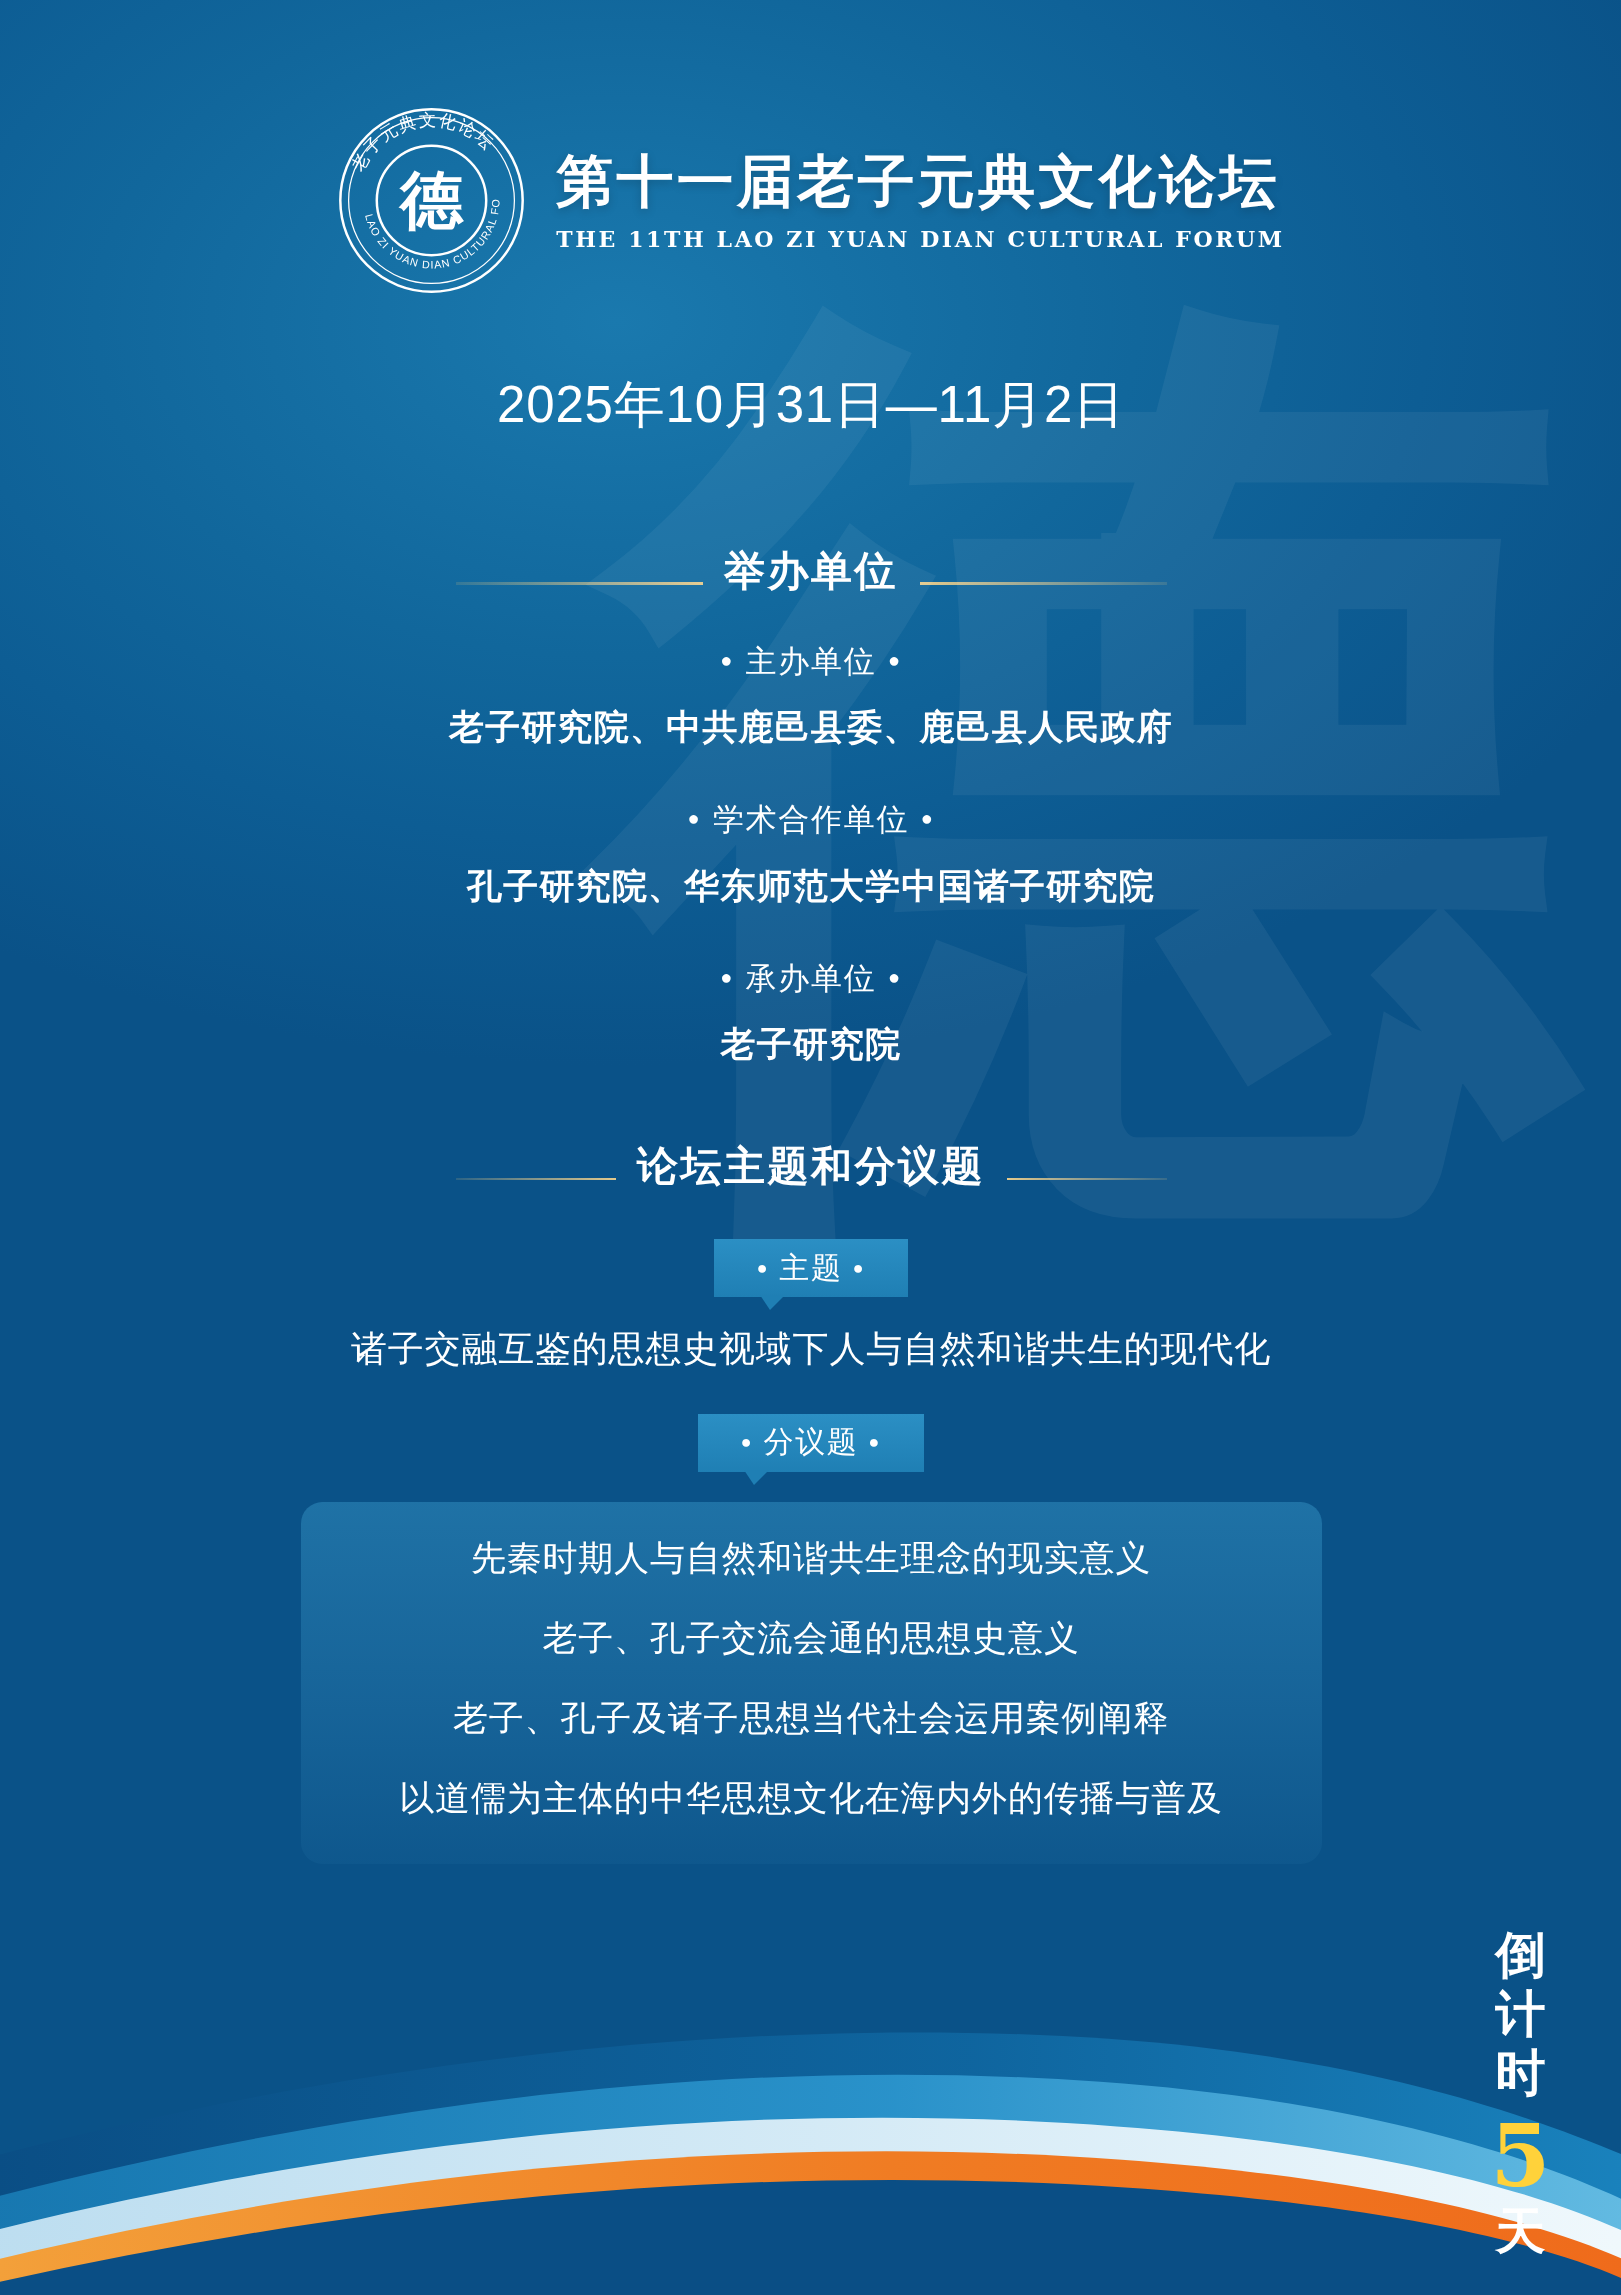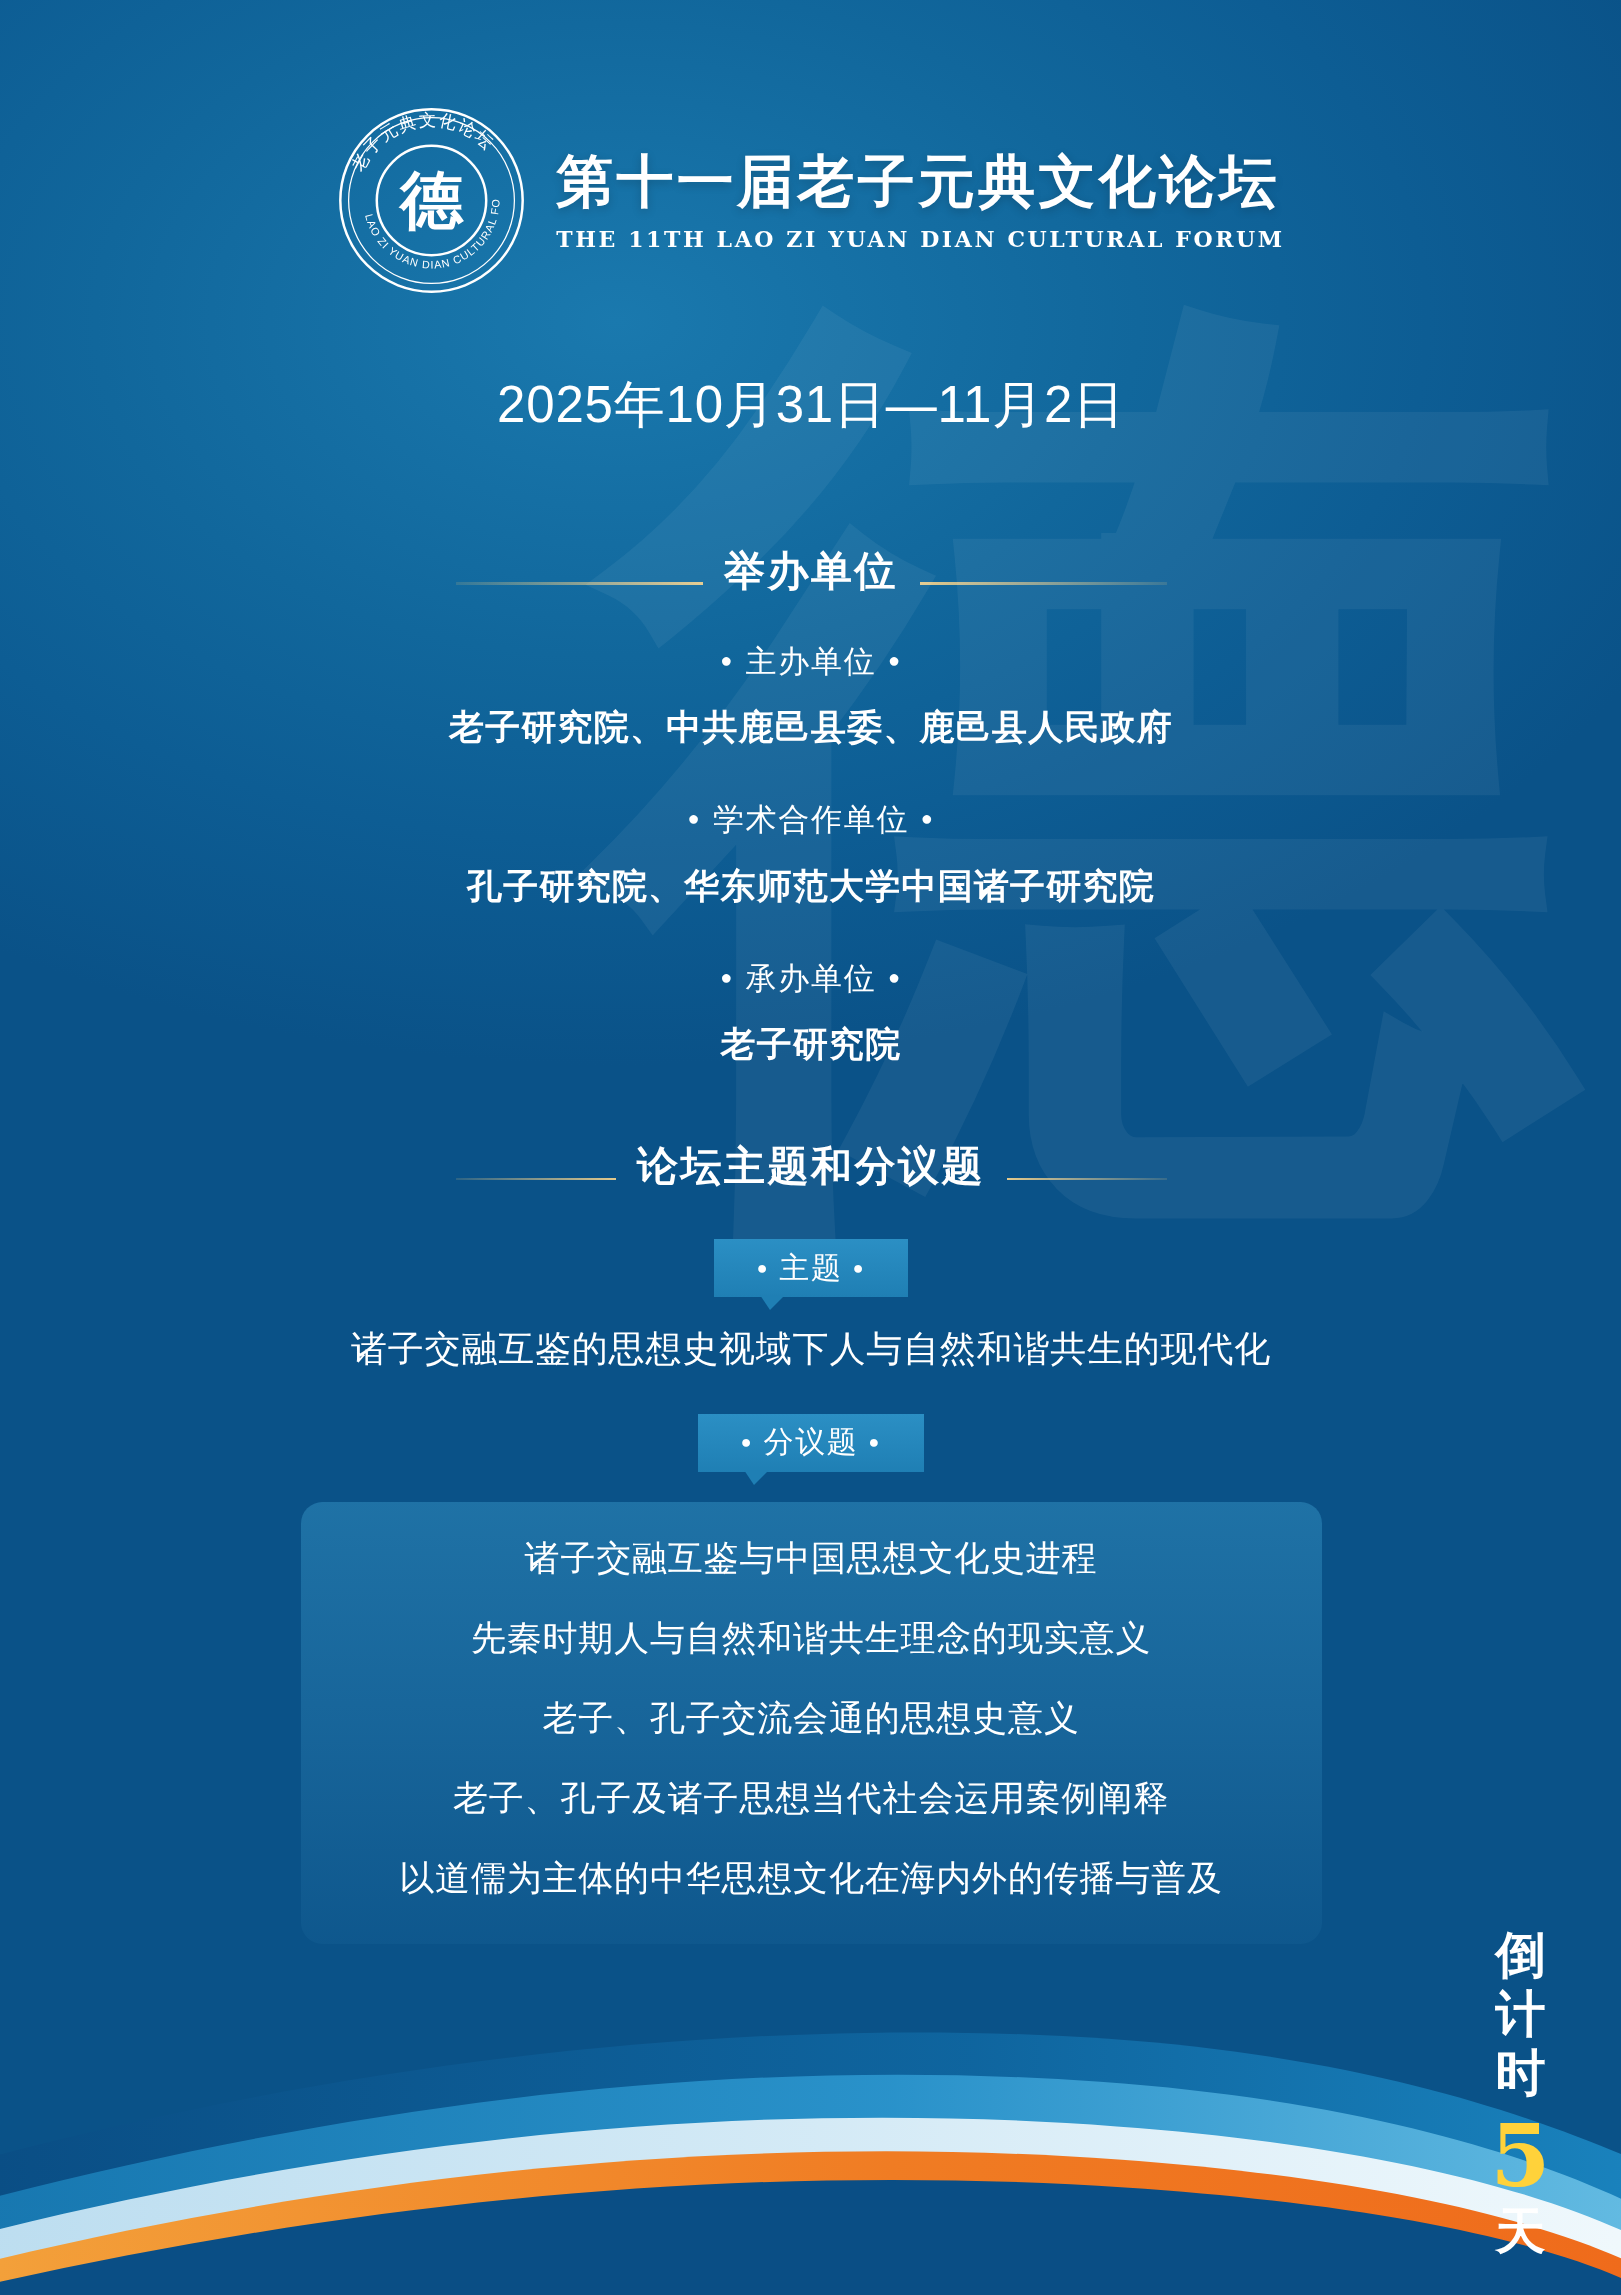--- a/index.html
+++ b/index.html
@@ -302,21 +302,20 @@
       <span class="dot">●</span><span>主题</span><span class="dot">●</span>
     </div>
 
     <div class="theme-text">诸子交融互鉴的思想史视域下人与自然和谐共生的现代化</div>
 
     <div class="chip" style="margin-top:40px">
       <span class="dot">●</span><span>分议题</span><span class="dot">●</span>
     </div>
 
     <div class="subtopics">
-      <div class="subtopic">诸子交融互鉴与中国思想文化史进程</div>
       <div class="subtopic">先秦时期人与自然和谐共生理念的现实意义</div>
       <div class="subtopic">老子、孔子交流会通的思想史意义</div>
       <div class="subtopic">老子、孔子及诸子思想当代社会运用案例阐释</div>
       <div class="subtopic">以道儒为主体的中华思想文化在海内外的传播与普及</div>
     </div>
   </div>
 
   <svg class="ribbons" viewBox="0 0 1961 640" preserveAspectRatio="none">
     <defs>
       <linearGradient id="gBlueDark" x1="0" y1="0" x2="1" y2="0">

